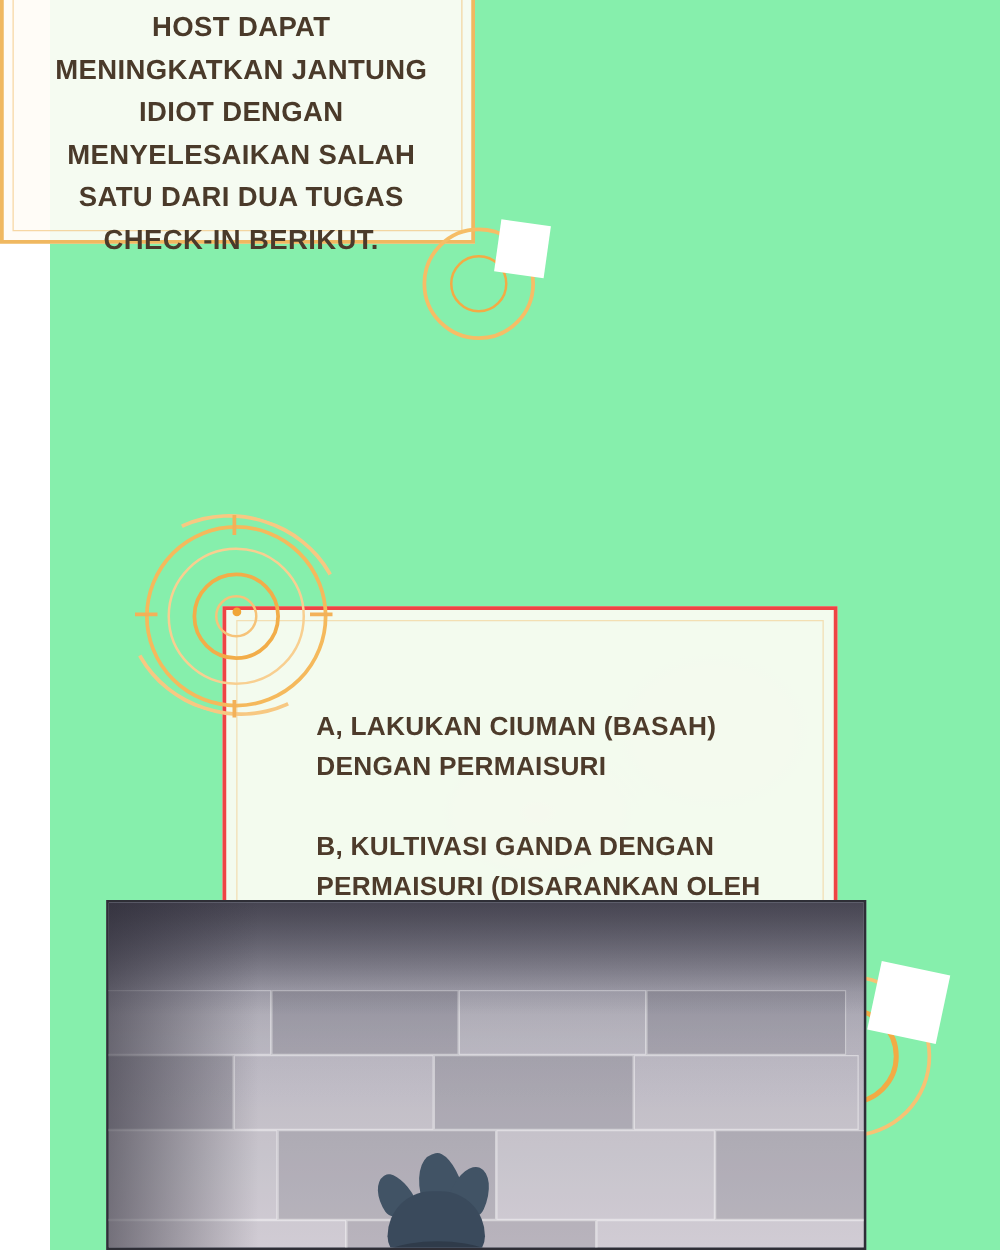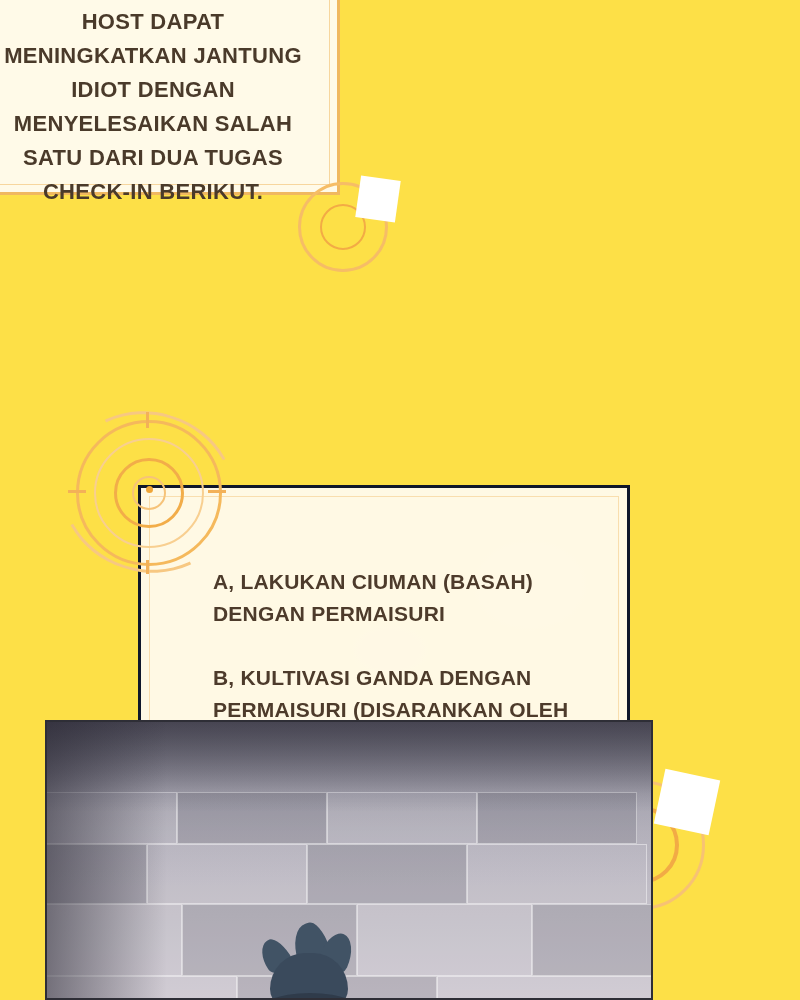--- a/index.html
+++ b/index.html
@@ -11,21 +11,22 @@
     width: 800px;
     height: 1000px;
     position: relative;
     overflow: hidden;
     font-family: "Liberation Sans", sans-serif;
   }
 
   .page {
     position: absolute;
     inset: 0;
-    background: #fde047;
+    background: #86efac;
+    margin-left: 40px;
   }
 
   
   .panel-top {
     position: absolute;
     left: -40px;
     top: -60px;
     width: 380px;
     height: 255px;
     background: rgba(255, 252, 246, 0.92);
@@ -57,21 +58,21 @@
   }
 
   
   .panel-bottom {
     position: absolute;
     left: 138px;
     top: 485px;
     width: 492px;
     height: 456px;
     background: rgba(255, 252, 245, 0.9);
-    border: 3px solid #0f172a;
+    border: 3px solid #ef4444;
     box-sizing: border-box;
   }
   .panel-bottom .inner-line {
     position: absolute;
     left: 8px;
     top: 8px;
     right: 8px;
     bottom: 8px;
     border: 1px solid rgba(243, 195, 120, 0.5);
     pointer-events: none;

